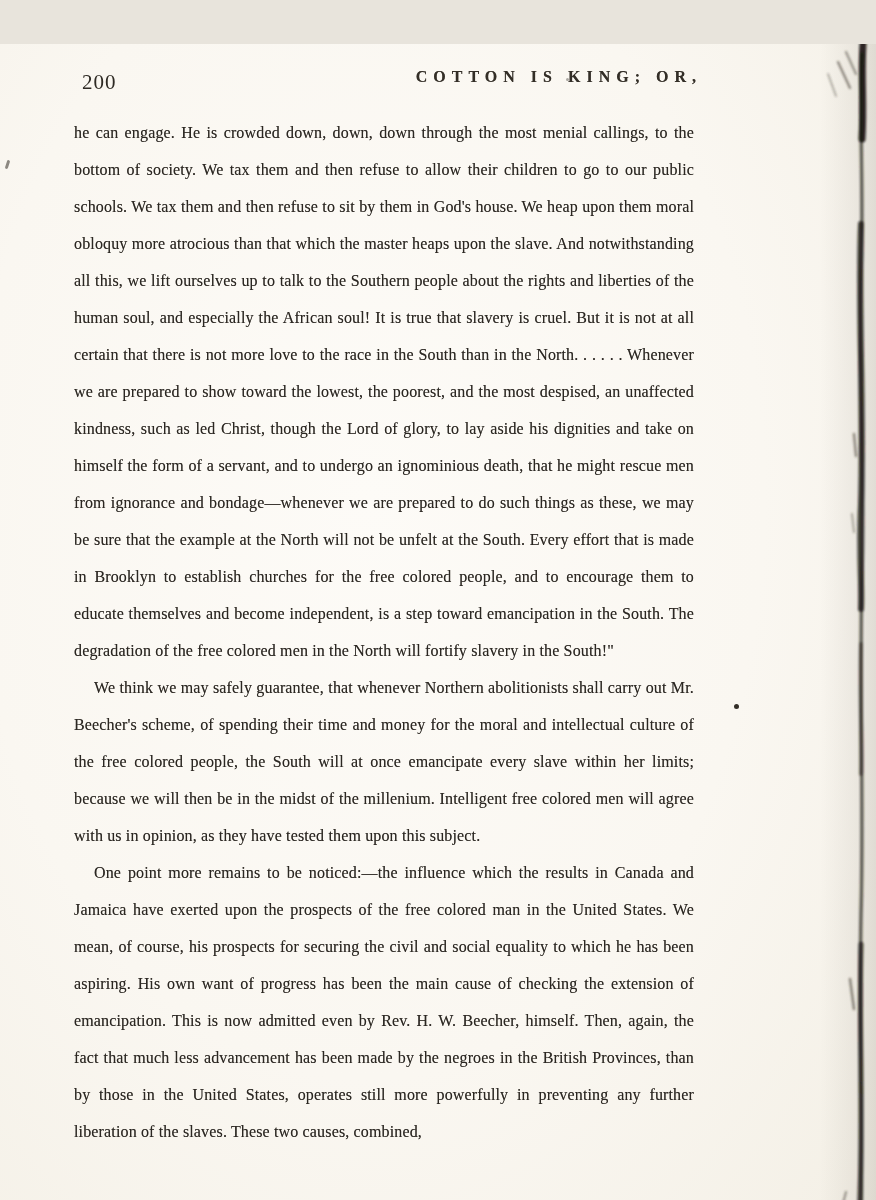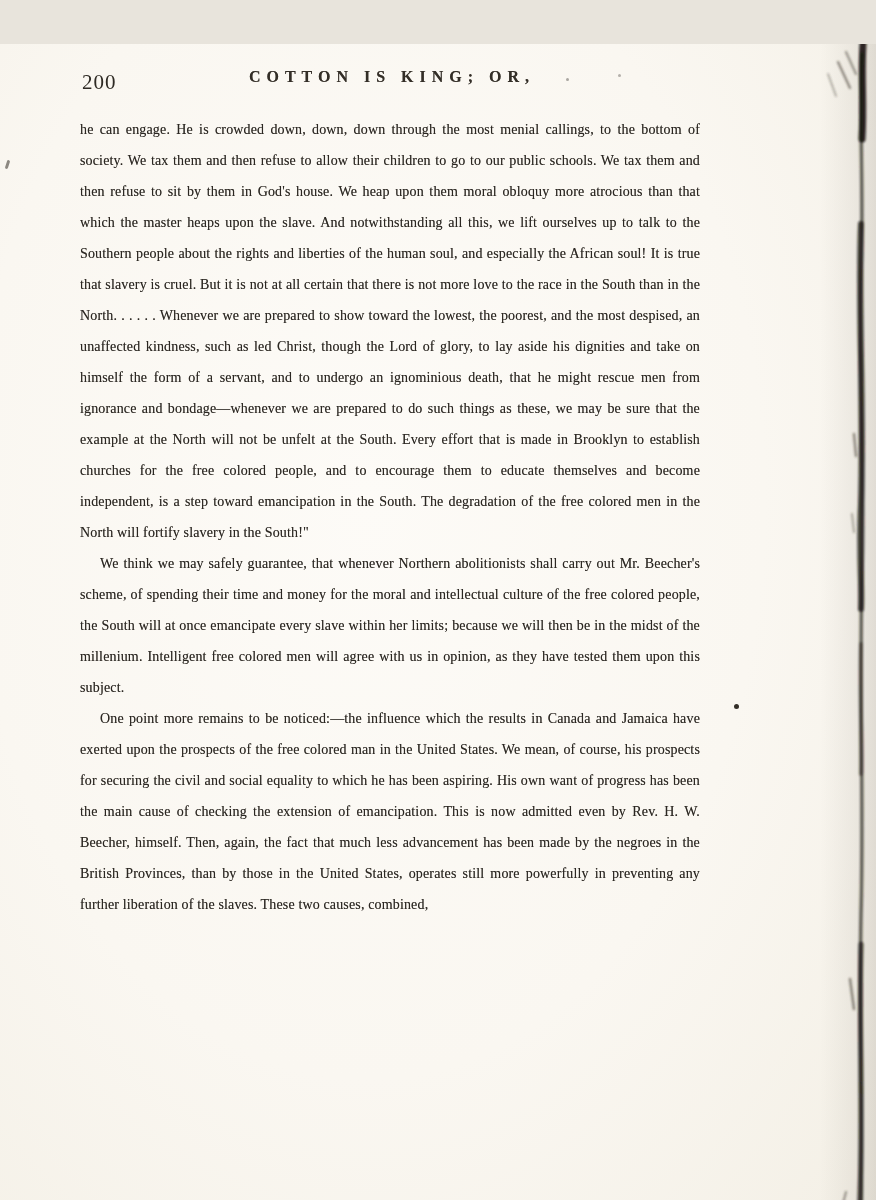--- a/index.html
+++ b/index.html
@@ -37,34 +37,34 @@
     left: 0;
     top: 2px;
     font-size: 21px;
     letter-spacing: 1px;
     color: #2e2a24;
   }
   .running-title {
     position: absolute;
     left: 0; right: 0;
     top: 0;
-    text-align: center;
+    text-align: right;
     font-size: 16px;
     font-weight: bold;
     letter-spacing: 6px;
     color: #332e27;
     text-shadow: 0 0 0.5px rgba(45,40,33,0.55);
   }
   .page-body {
     position: absolute;
     top: 70px;
-    left: 80px;
+    left: 74px;
     width: 620px;
-    font-size: 14px;
-    line-height: 31px;
+    font-size: 16px;
+    line-height: 37px;
     text-align: justify;
     letter-spacing: 0.15px;
     color: #2b2722;
     text-shadow: 0 0 0.45px rgba(43,39,34,0.5);
   }
   .page-body p {
     margin: 0;
     text-indent: 20px;
   }
   .page-body p.no-indent {

